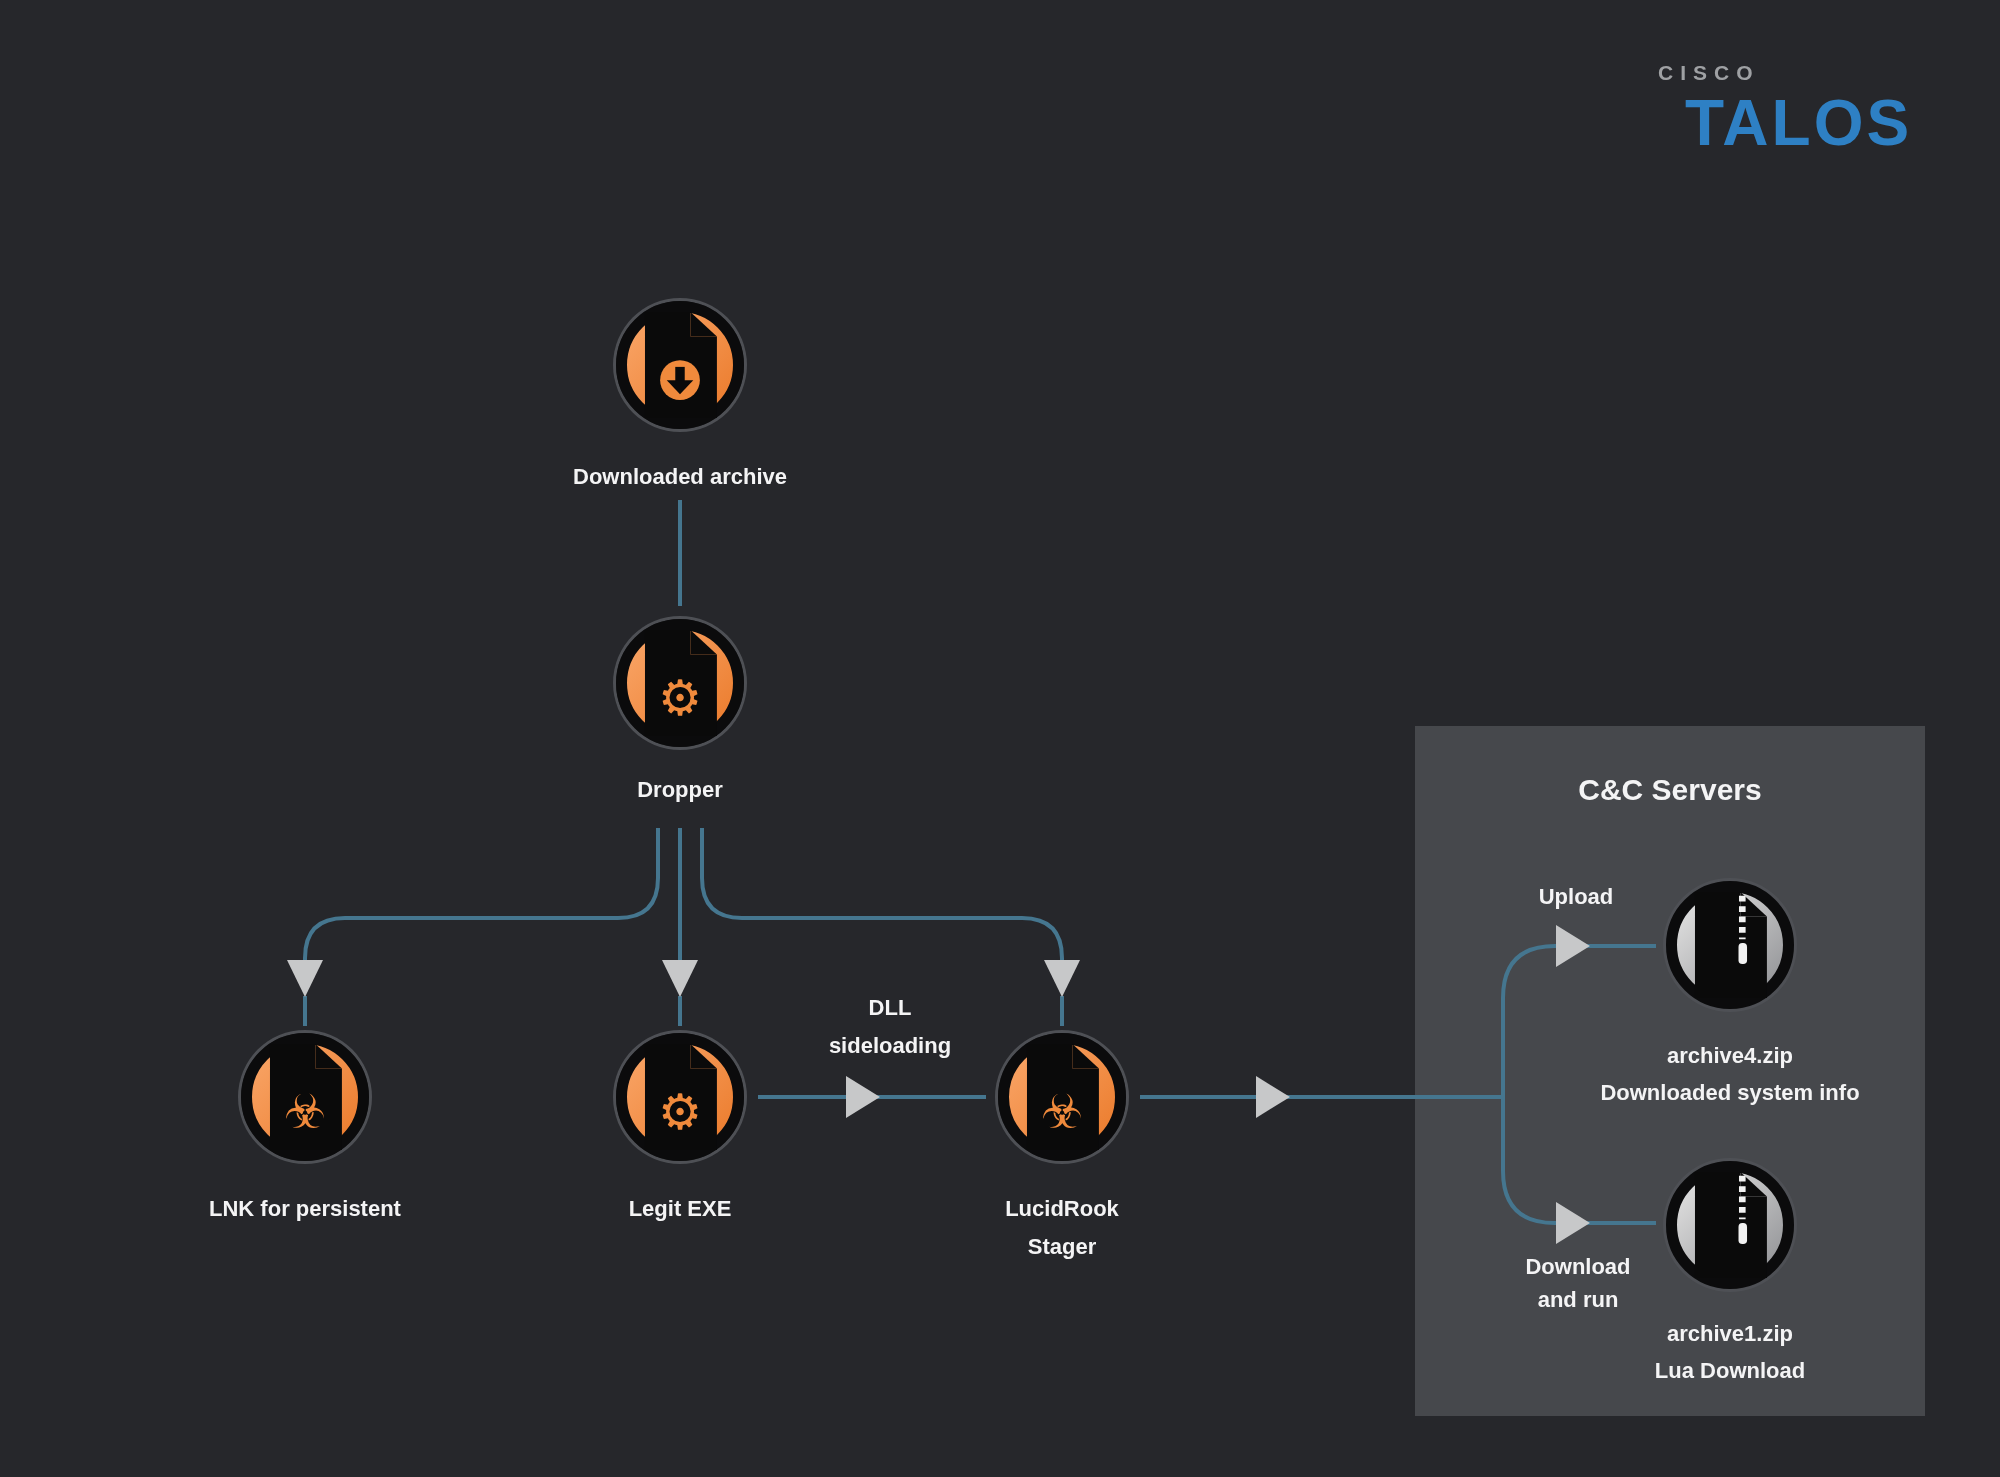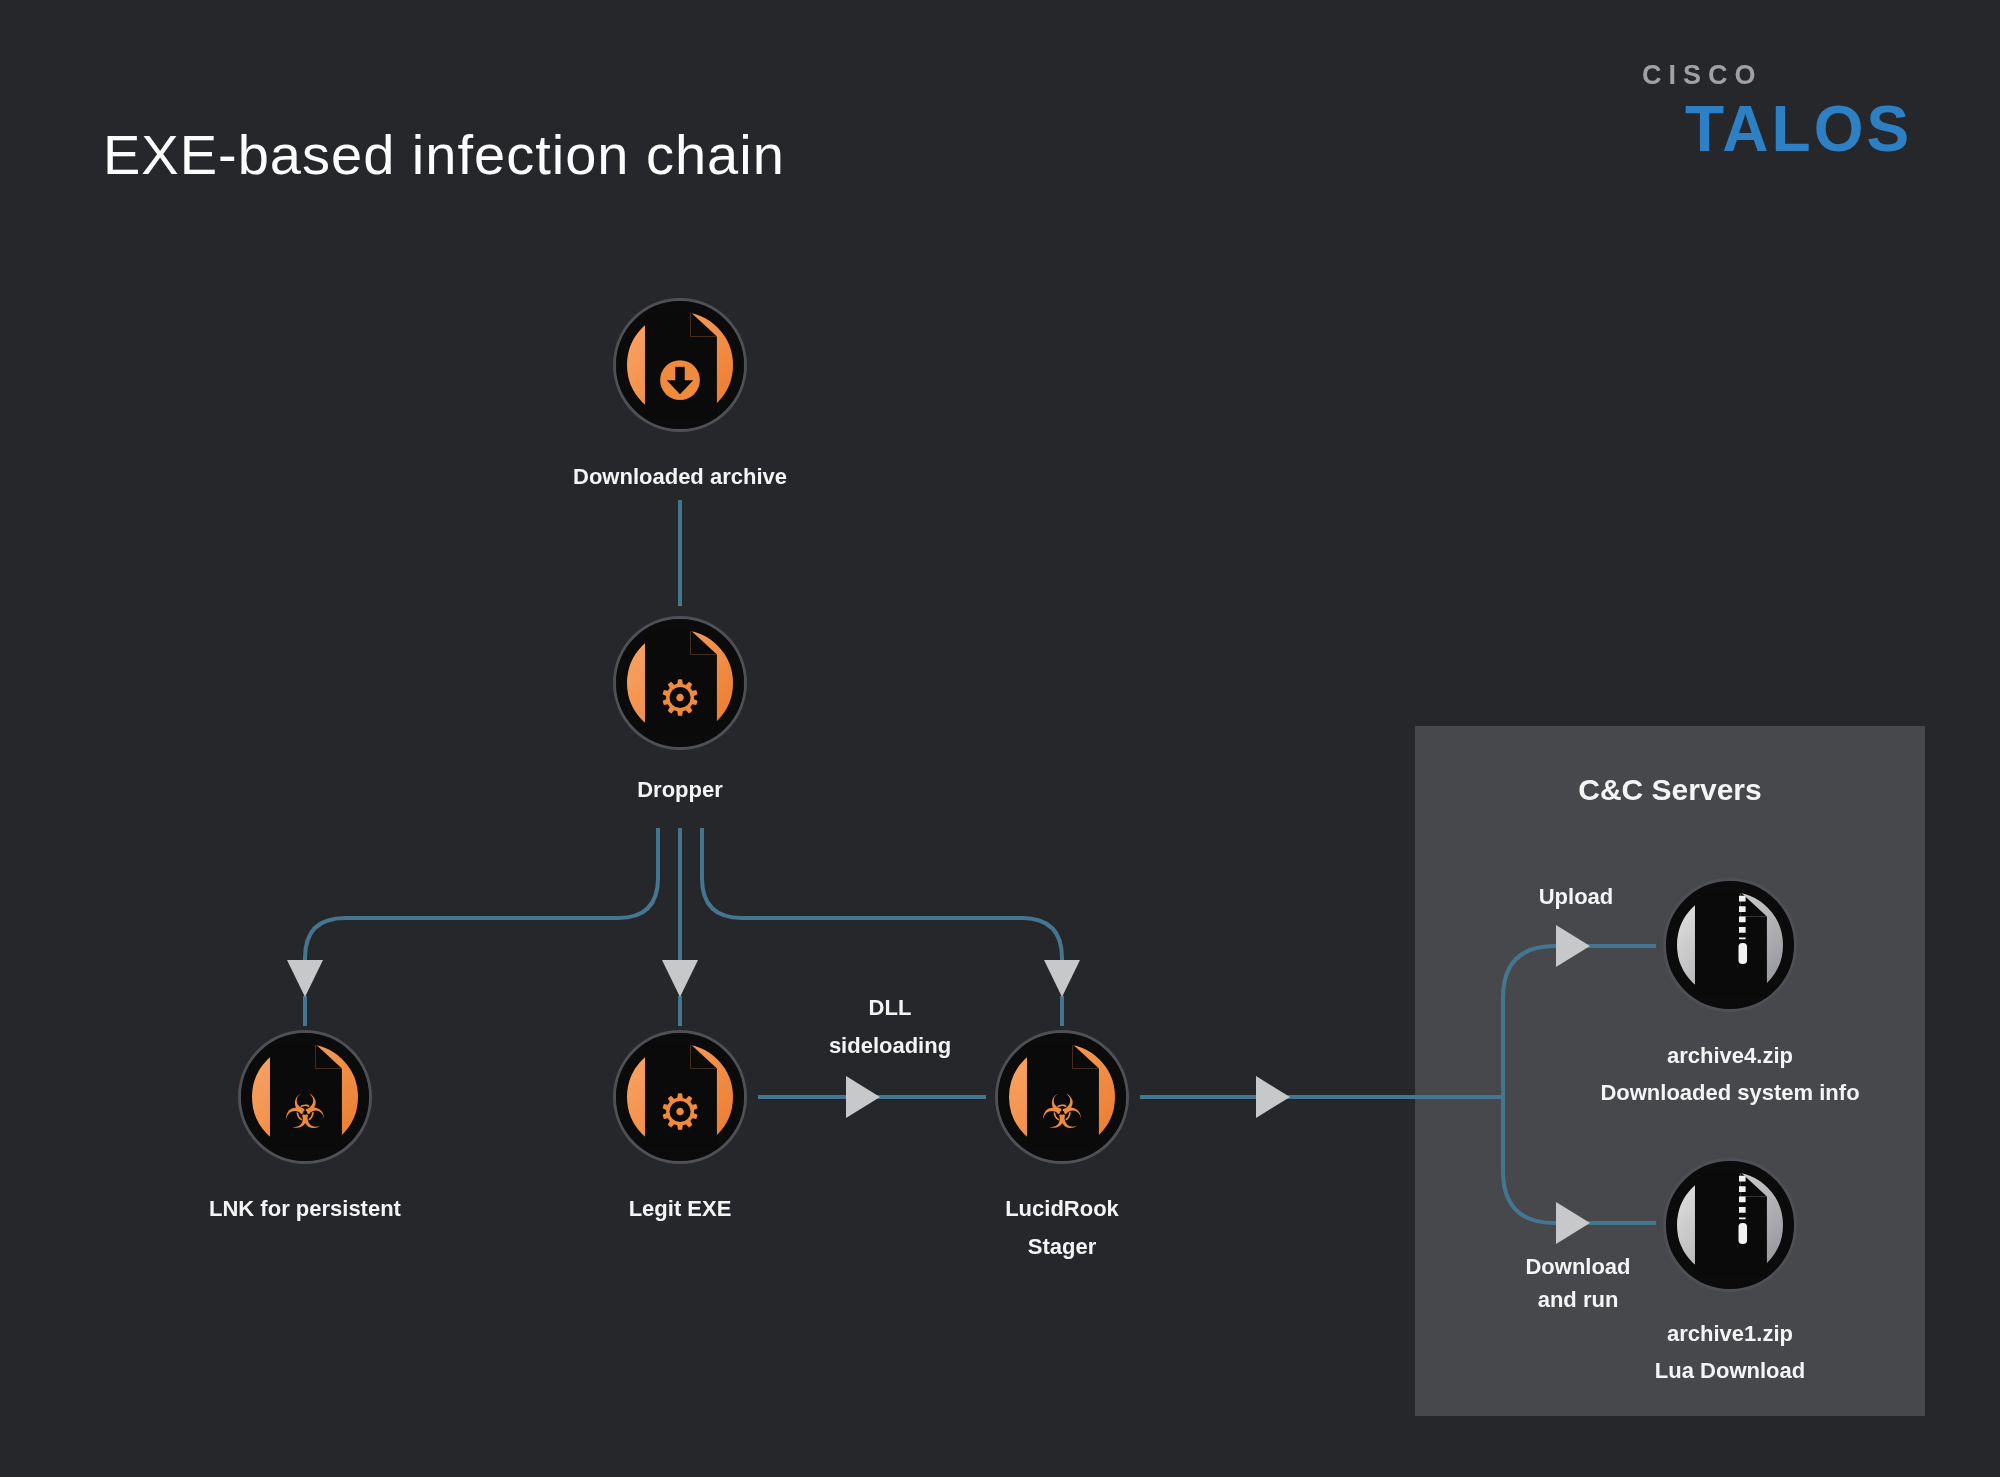--- a/index.html
+++ b/index.html
@@ -24,22 +24,22 @@
     position:relative;width:2000px;height:1477px;overflow:hidden;
     background:var(--bg);
     font-family:"Liberation Sans", sans-serif;color:var(--text);
   }
   .page-title{
     position:absolute;left:103px;top:122px;
     font-size:56px;font-weight:400;letter-spacing:1px;color:#fdfdfd;
   }
   .logo{position:absolute;left:1642px;top:62px;line-height:1;}
   .logo .cisco{
-    font-size:27px;font-weight:700;letter-spacing:7px;color:var(--cisco-gray);
-    margin-bottom:8px;margin-left:0;
+    font-size:21px;font-weight:700;letter-spacing:7px;color:var(--cisco-gray);
+    margin-bottom:8px;margin-left:16px;
   }
   .logo .talos{
     font-size:64px;font-weight:700;letter-spacing:3px;color:var(--talos-blue);margin-left:43px;
   }
   .cnc-panel{
     position:absolute;left:1415px;top:726px;width:510px;height:690px;
     background:var(--panel);
   }
   .cnc-title{
     position:absolute;left:1670px;top:790px;transform:translate(-50%,-50%);
@@ -60,21 +60,20 @@
   .lbl{
     position:absolute;transform:translate(-50%,-50%);
     font-size:22px;color:var(--text);white-space:nowrap;z-index:3;font-weight:bold;
   }
 </style>
 </head>
 <body>
 
 <div class="canvas">
 
-  <div class="page-title">EXE-based infection chain</div>
 
   <div class="logo">
     <div class="cisco">CISCO</div>
     <div class="talos">TALOS</div>
   </div>
 
   <div class="cnc-panel"></div>
 
   <svg class="wires" width="2000" height="1477" viewBox="0 0 2000 1477" fill="none">
 

